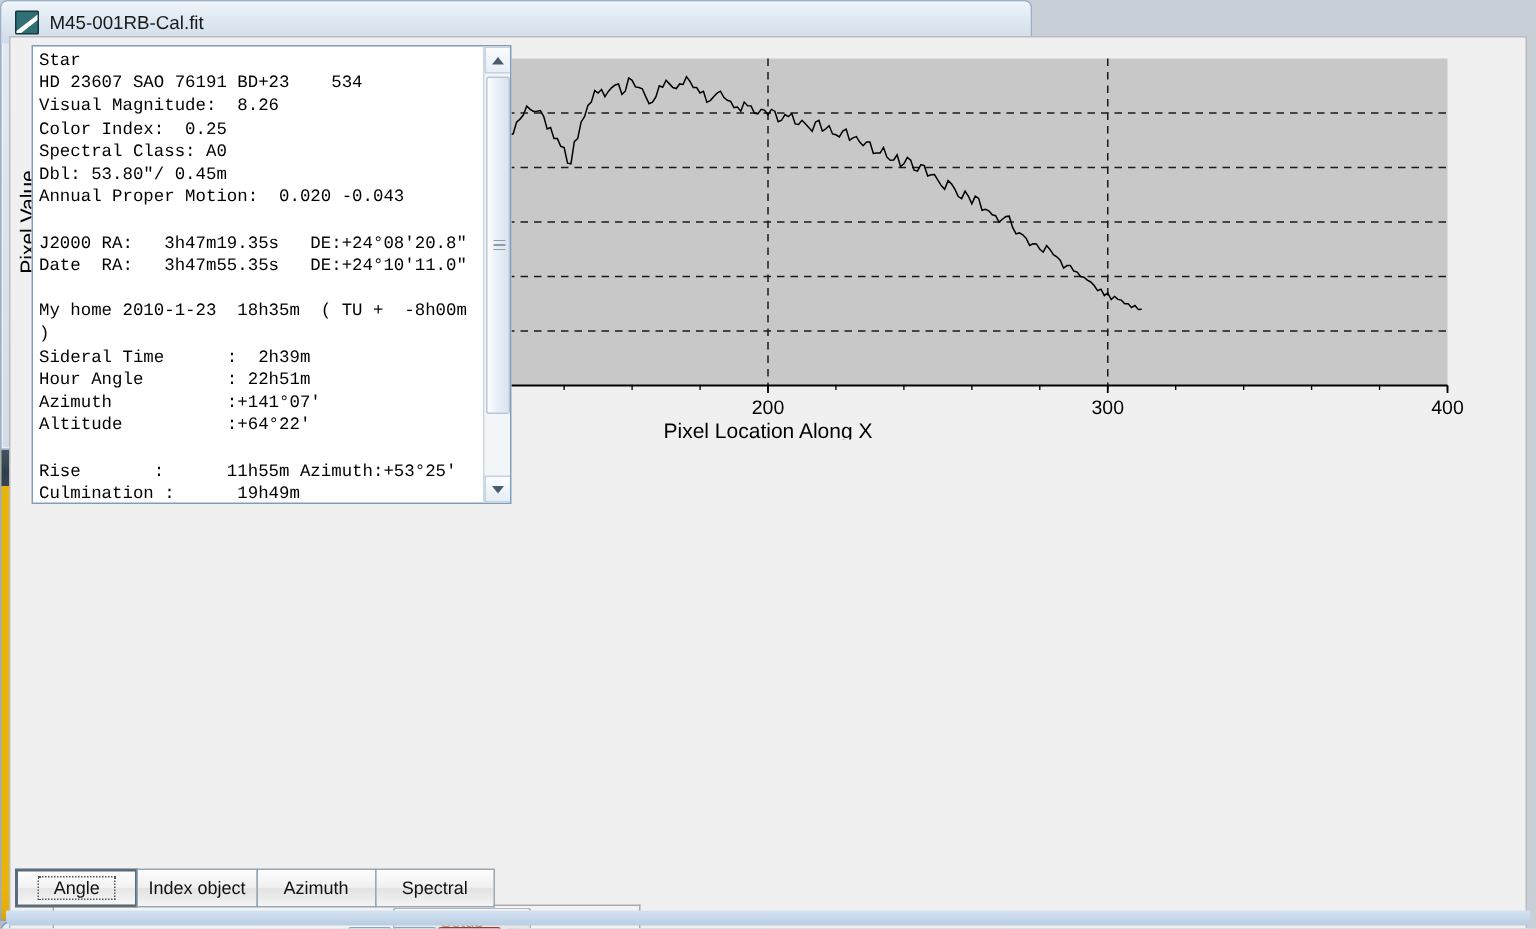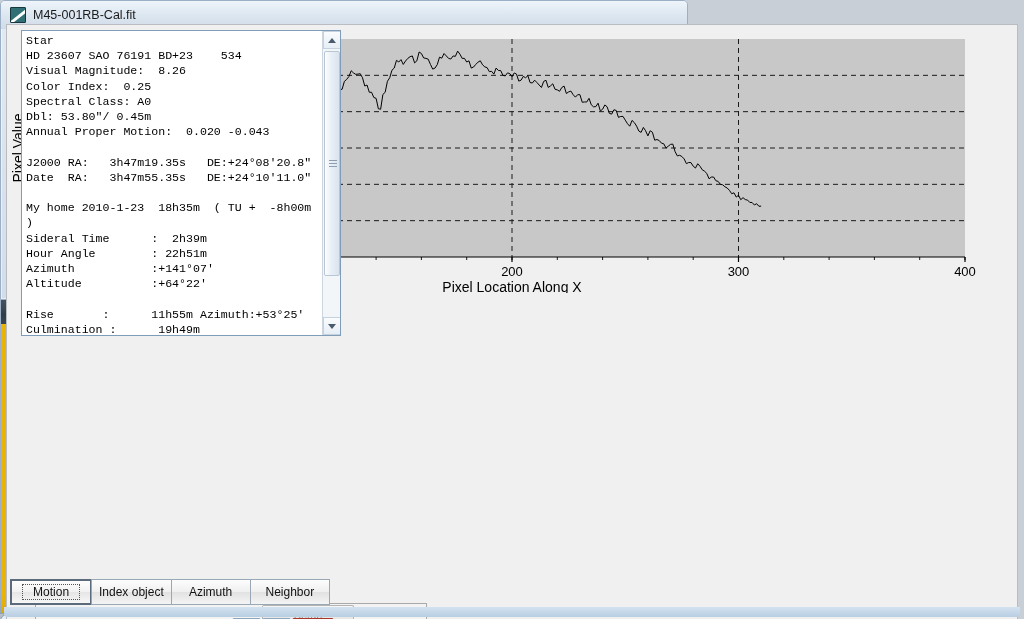--- a/index.html
+++ b/index.html
@@ -401,23 +401,23 @@
             <span class="vs-grip"></span>
           </span>
         <span class="vs-arrow down">
             <span class="tri-down"></span>
           </span>
       </div>
     </div>
 
     <div id="ident-buttons">
       <div class="dlg-btn default">
-        <span>Motion</span>
+        <span>Angle</span>
       </div>
       <div class="dlg-btn">Index object</div>
       <div class="dlg-btn">Azimuth</div>
-      <div class="dlg-btn">Neighbor</div>
+      <div class="dlg-btn">Spectral</div>
     </div>
 
     <div id="ident-statusstrip"></div>
   </div>
 
 </div>
 
 </body></html>

